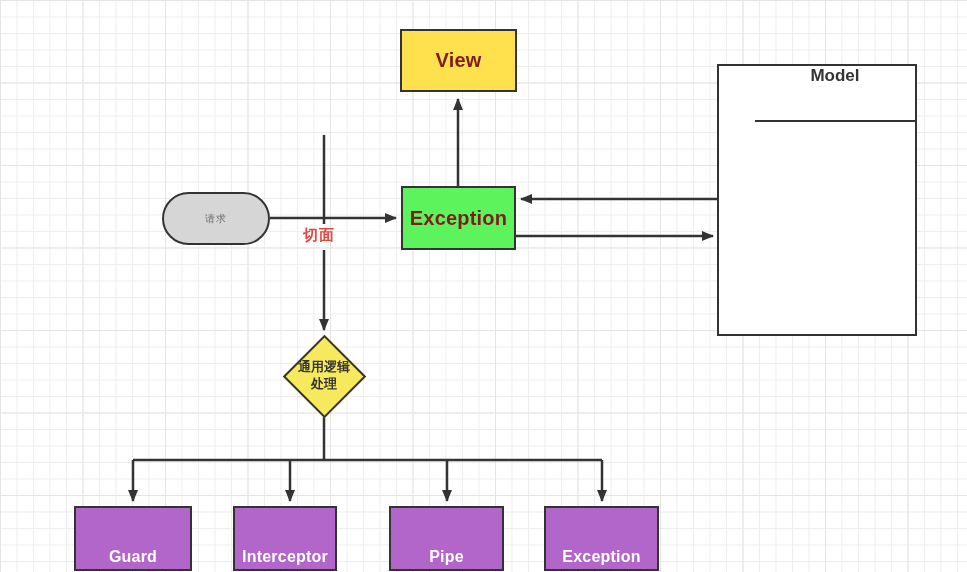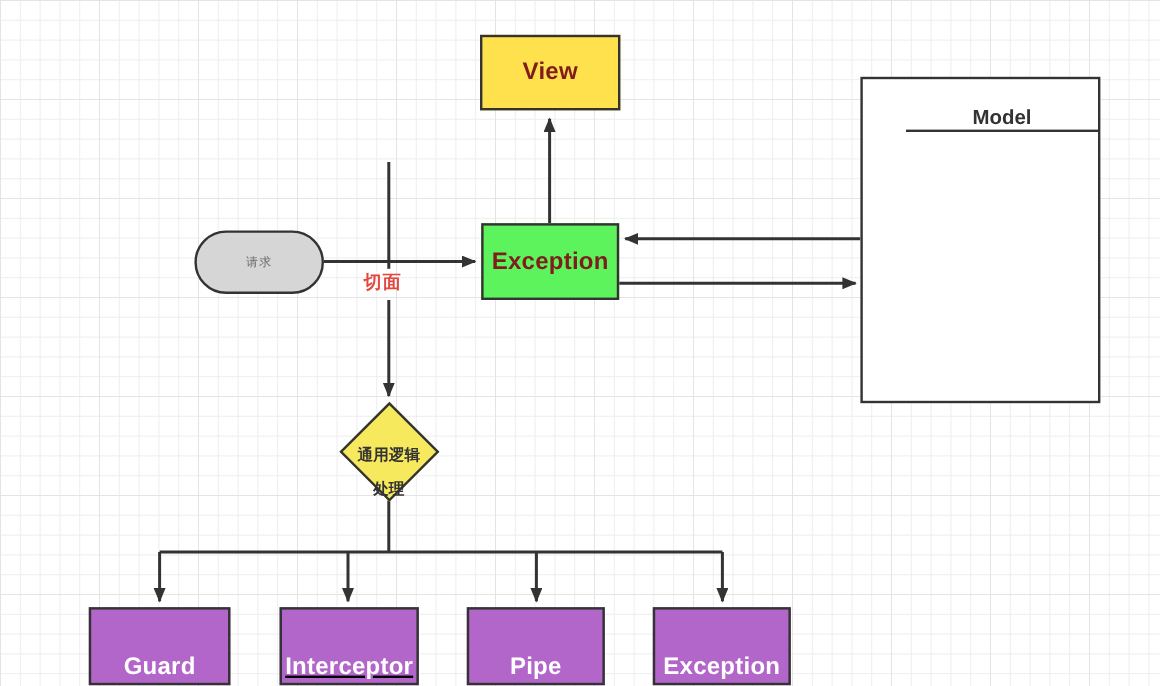--- a/index.html
+++ b/index.html
@@ -44,55 +44,55 @@
 
   .pill { border-radius: 27px; }
   .pill .lbl { font-weight: normal; font-size: 10px; color: #6e6e6e; letter-spacing: 1px; }
 
   .model-container {
     position: absolute;
     border: 2.5px solid #333333;
     background: #ffffff;
   }
   .model-header {
-    height: 44px;
+    height: 56px;
     border-bottom: 2.5px solid #333333;
     display: flex;
-    align-items: flex-end;
+    align-items: flex-start;
     justify-content: center;
     margin-left: 36px;
   }
   .model-header .lbl { font-weight: bold; font-size: 17px; color: #333333; }
 
   .diamond-shape {
     position: absolute;
     width: 59px; height: 59px;
     transform: rotate(45deg);
     border: 2.5px solid #333333;
   }
   .diamond-label {
     position: absolute;
     width: 90px;
     text-align: center;
     font-size: 13px;
     font-weight: 600;
     color: #333333;
     line-height: 1.3;
   }
-  .diamond-label span { display: block; margin-top: 12px; }
+  .diamond-label span { display: block; }
 
   .aspect-label {
     position: absolute;
     font-size: 15px;
     font-weight: bold;
     letter-spacing: 1px;
     white-space: nowrap;
   }
 
-  .purple .lbl { font-size: 20px; margin-top: 36px; }
+  .purple .lbl { font-size: 16px; margin-top: 36px; }
 </style>
 </head>
 <body>
 
 <div class="canvas">
 
   <svg class="connectors" viewBox="0 0 967 572">
     <defs>
       <marker id="arr" markerUnits="userSpaceOnUse" markerWidth="14" markerHeight="12" refX="11" refY="5" orient="auto">
         <path d="M0,0 L12,5 L0,10 Z" fill="#333333"></path>
@@ -145,21 +145,21 @@
   <div class="diamond-shape" style="left: 294.5px; top: 346.5px; background-color: rgb(246, 233, 94);"></div>
   <div class="diamond-label" style="left:279px; top:359px;">
     <span>通用逻辑</span>
     <span>处理</span>
   </div>
 
   <div class="node purple" style="left: 74px; top: 506px; width: 118px; height: 65px; background-color: rgb(179, 102, 201);">
     <span class="lbl" style="color: rgb(255, 255, 255);">Guard</span>
   </div>
 
-  <div class="node purple" style="left: 233px; top: 506px; width: 116px; height: 65px; background-color: rgb(179, 102, 201); text-decoration: underline;">
+  <div class="node purple" style="left: 233px; top: 506px; width: 104px; height: 65px; background-color: rgb(179, 102, 201);">
     <span class="lbl" style="color: rgb(255, 255, 255);">Interceptor</span>
   </div>
 
   <div class="node purple" style="left: 389px; top: 506px; width: 115px; height: 65px; background-color: rgb(179, 102, 201);">
     <span class="lbl" style="color: #ffffff;">Pipe</span>
   </div>
 
   <div class="node purple" style="left: 544px; top: 506px; width: 115px; height: 65px; background-color: rgb(179, 102, 201);">
     <span class="lbl" style="color: rgb(255, 255, 255); text-align: center;">Exception</span>
   </div>

